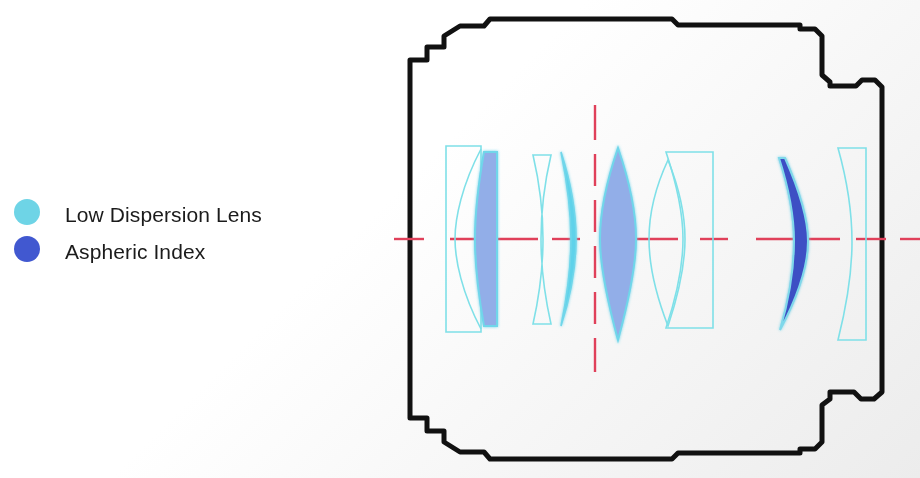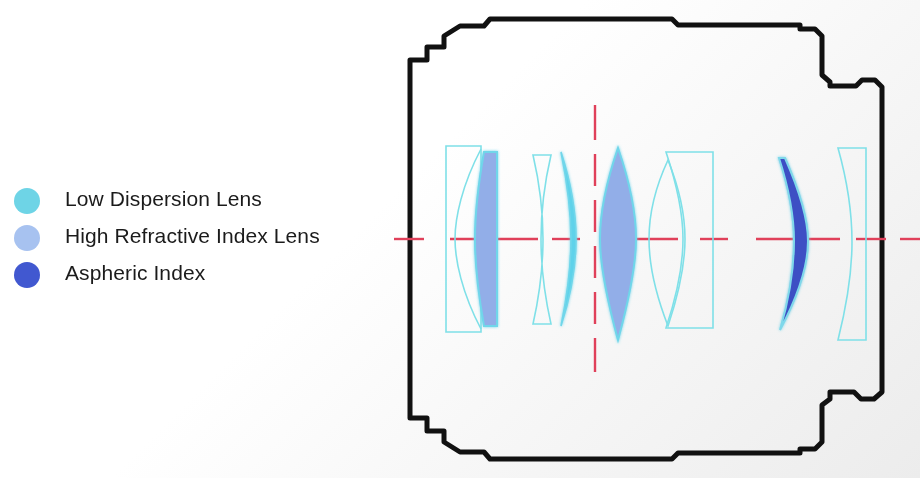--- a/index.html
+++ b/index.html
@@ -22,21 +22,21 @@
 
   
   #legend {
     position: absolute;
     left: 14px;
     top: 188px;
     width: 360px;
   }
   .legend-row {
     display: flex;
-    align-items: flex-start;
+    align-items: flex-end;
     height: 37px;
   }
   .legend-dot {
     width: 26px;
     height: 26px;
     border-radius: 50%;
     flex: 0 0 26px;
   }
   .legend-label {
     margin-left: 25px;
@@ -61,24 +61,20 @@
 
 <div id="stage" style="background: linear-gradient(135deg, rgb(255, 255, 255) 0%, rgb(255, 255, 255) 42%, rgb(247, 247, 247) 66%, rgb(236, 236, 236) 100%);">
 
   <div id="legend">
 
     <div class="legend-row">
       <span class="legend-dot" id="dot0" style="background: rgb(110, 212, 230);"></span>
       <span class="legend-label">Low Dispersion Lens</span>
     </div>
 
-    <div class="legend-row">
-      <span class="legend-dot" id="dot1" style="background: rgb(167, 194, 240);"></span>
-      <span class="legend-label">High Refractive Index Lens</span>
-    </div>
 
     <div class="legend-row">
       <span class="legend-dot" id="dot2" style="background: rgb(65, 88, 208);"></span>
       <span class="legend-label">Aspheric Index</span>
     </div>
 
   </div>
 
   <svg id="diagram" viewBox="0 0 920 478" xmlns="http://www.w3.org/2000/svg">
 

